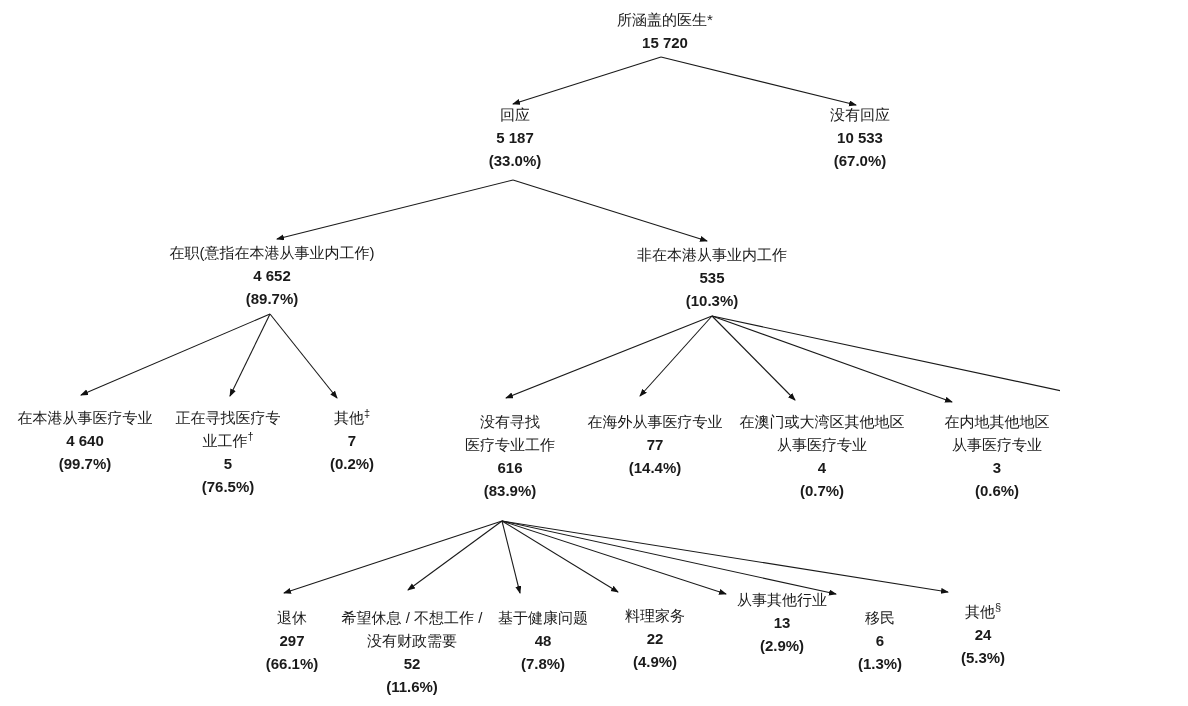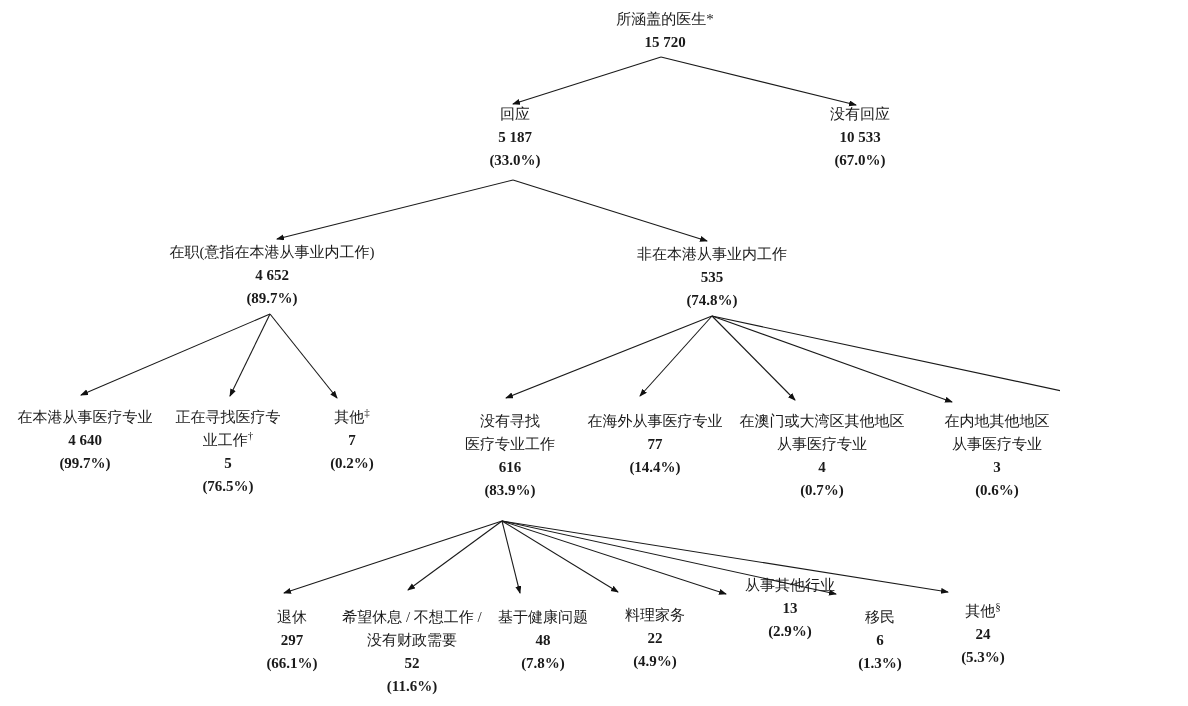--- a/index.html
+++ b/index.html
@@ -5,21 +5,21 @@
   html, body {
     margin: 0;
     padding: 0;
     background: #ffffff;
   }
   #stage {
     position: relative;
     width: 1060px;
     height: 706px;
     background: #ffffff;
-    font-family: Liberation Serif, serif;
+    font-family: Liberation Sans, sans-serif;
     color: #1a1a1a;
     overflow: hidden;
   }
   #arrows {
     position: absolute;
     left: 0;
     top: 0;
     width: 1188px;
     height: 706px;
   }
@@ -92,21 +92,21 @@
 
   <div class="node" style="left:272px; top:241px;">
     <div class="lbl">在职(意指在本港从事业内工作)</div>
     <div class="num">4 652</div>
     <div class="pct">(89.7%)</div>
   </div>
 
   <div class="node" style="left:712px; top:243px;">
     <div class="lbl">非在本港从事业内工作</div>
     <div class="num">535</div>
-    <div class="pct">(74.8%)</div>
+    <div class="pct">(10.3%)</div>
   </div>
 
   <div class="node" style="left:85px; top:406px;">
     <div class="lbl">在本港从事医疗专业</div>
     <div class="num">4 640</div>
     <div class="pct">(99.7%)</div>
   </div>
 
   <div class="node" style="left:228px; top:406px;">
     <div class="lbl">正在寻找医疗专</div>
@@ -172,21 +172,21 @@
     <div class="num">48</div>
     <div class="pct">(7.8%)</div>
   </div>
 
   <div class="node" style="left:655px; top:604px;">
     <div class="lbl">料理家务</div>
     <div class="num">22</div>
     <div class="pct">(4.9%)</div>
   </div>
 
-  <div class="node" style="left:782px; top:574px;margin-left:8px;">
+  <div class="node" style="left:782px; top:588px;">
     <div class="lbl">从事其他行业</div>
     <div class="num">13</div>
     <div class="pct">(2.9%)</div>
   </div>
 
   <div class="node" style="left:880px; top:606px;">
     <div class="lbl">移民</div>
     <div class="num">6</div>
     <div class="pct">(1.3%)</div>
   </div>

